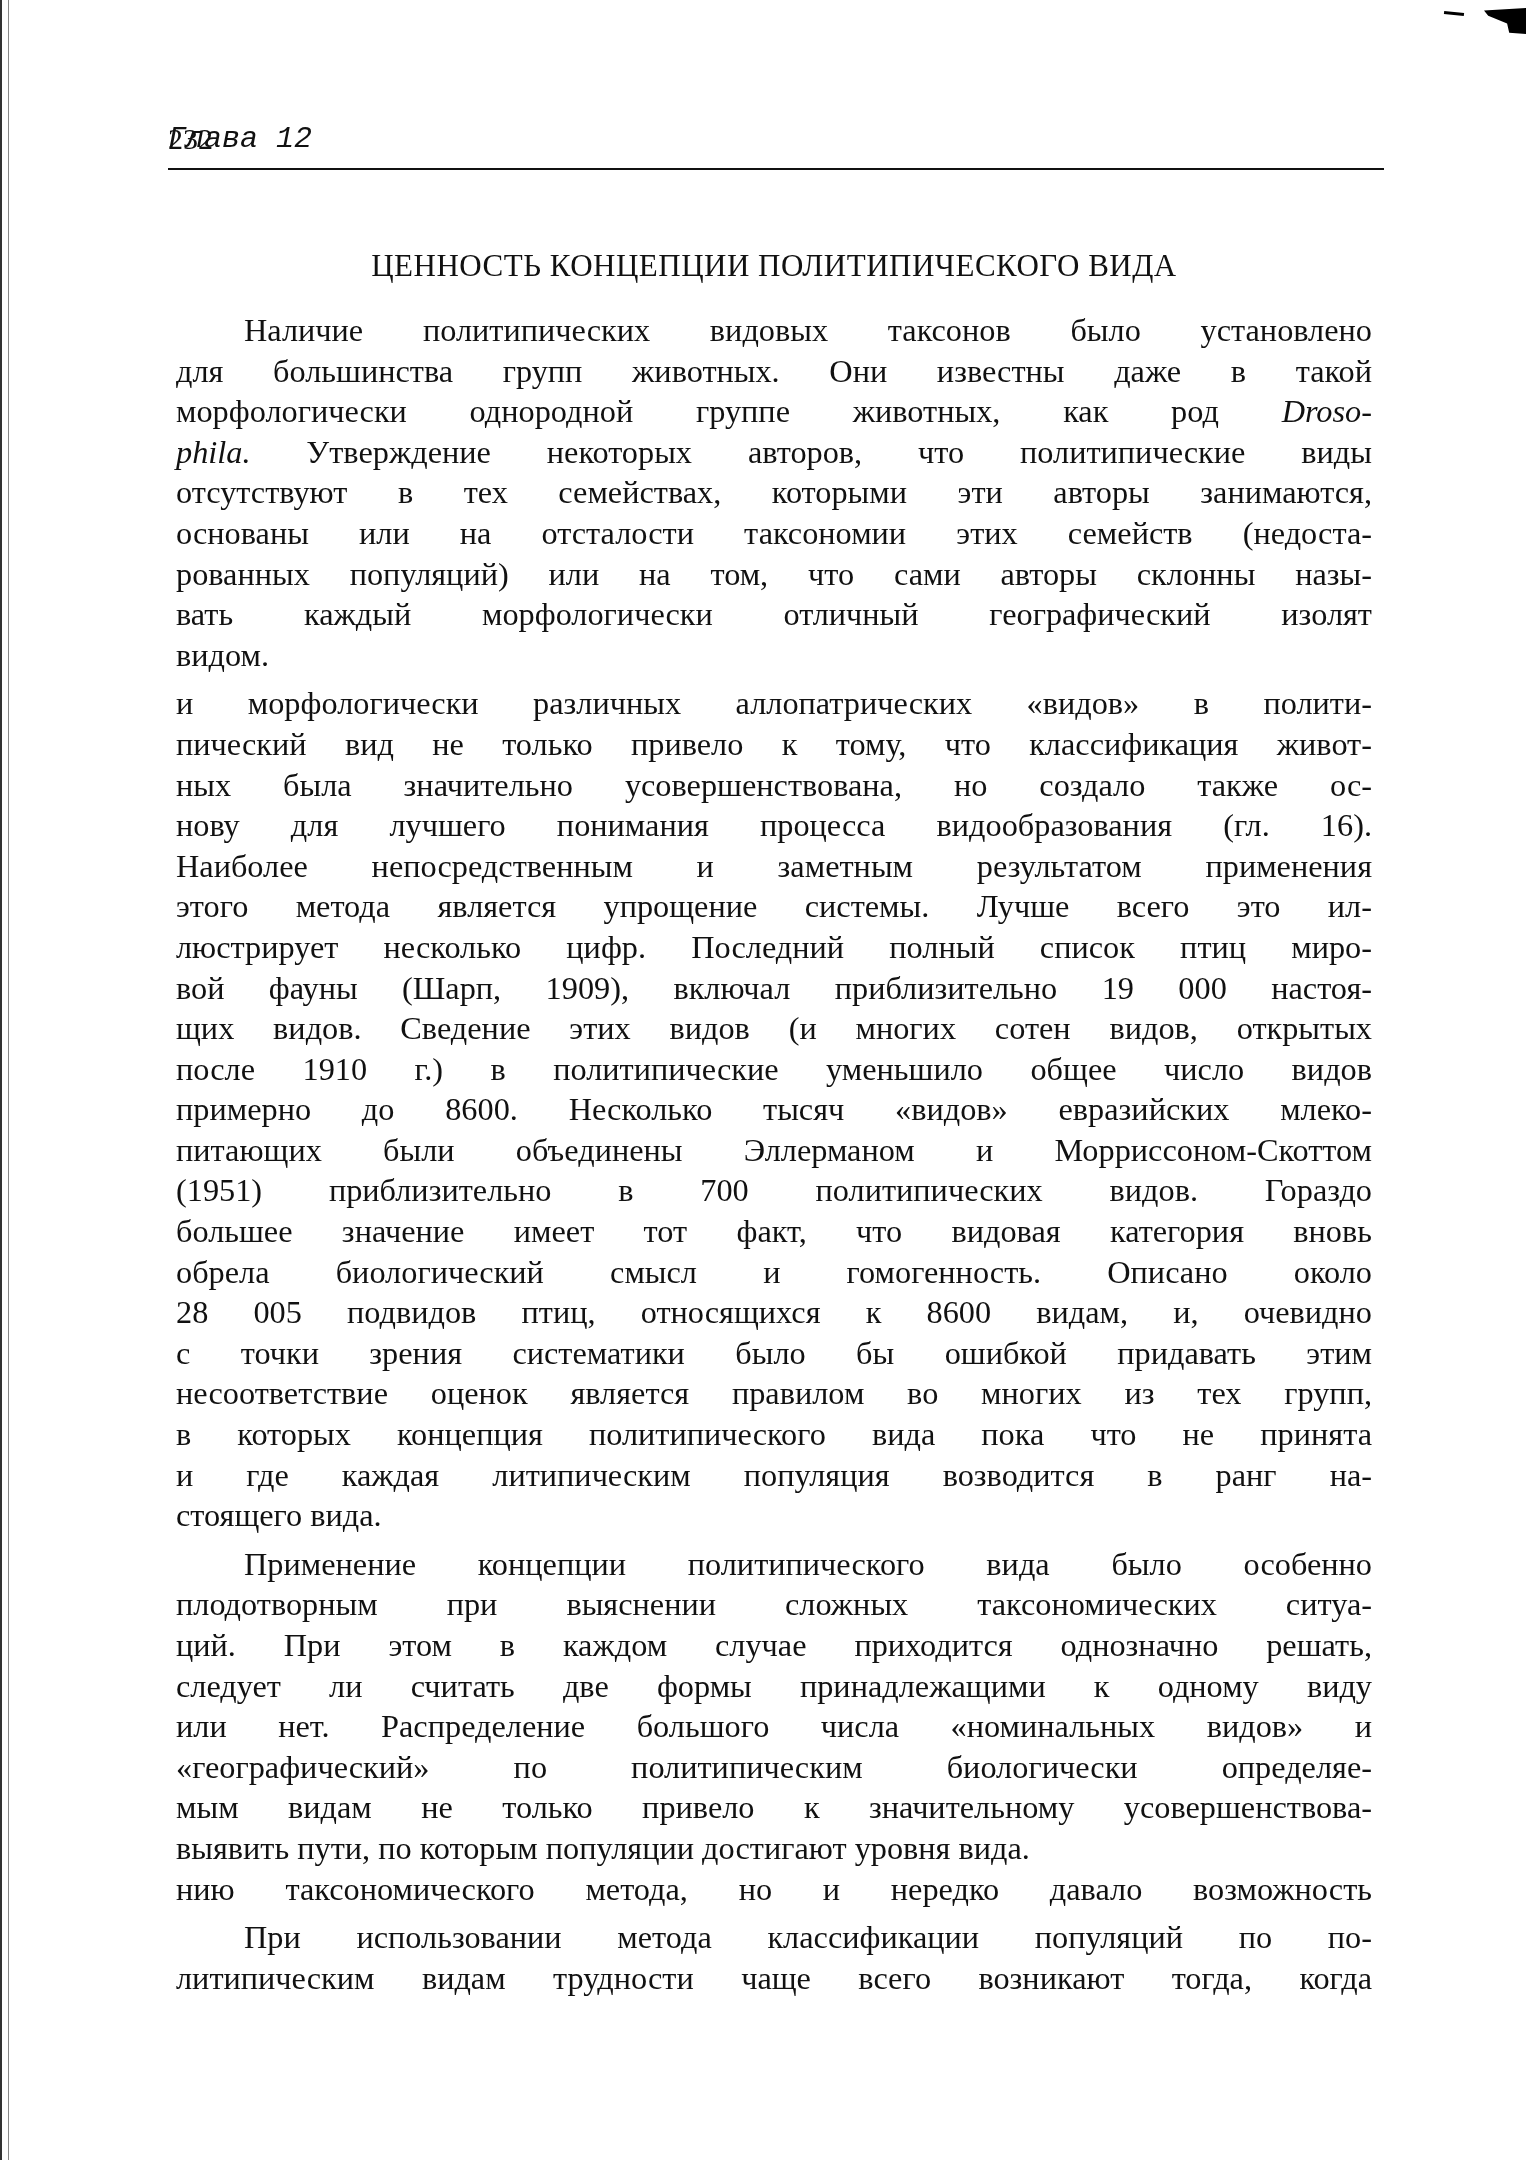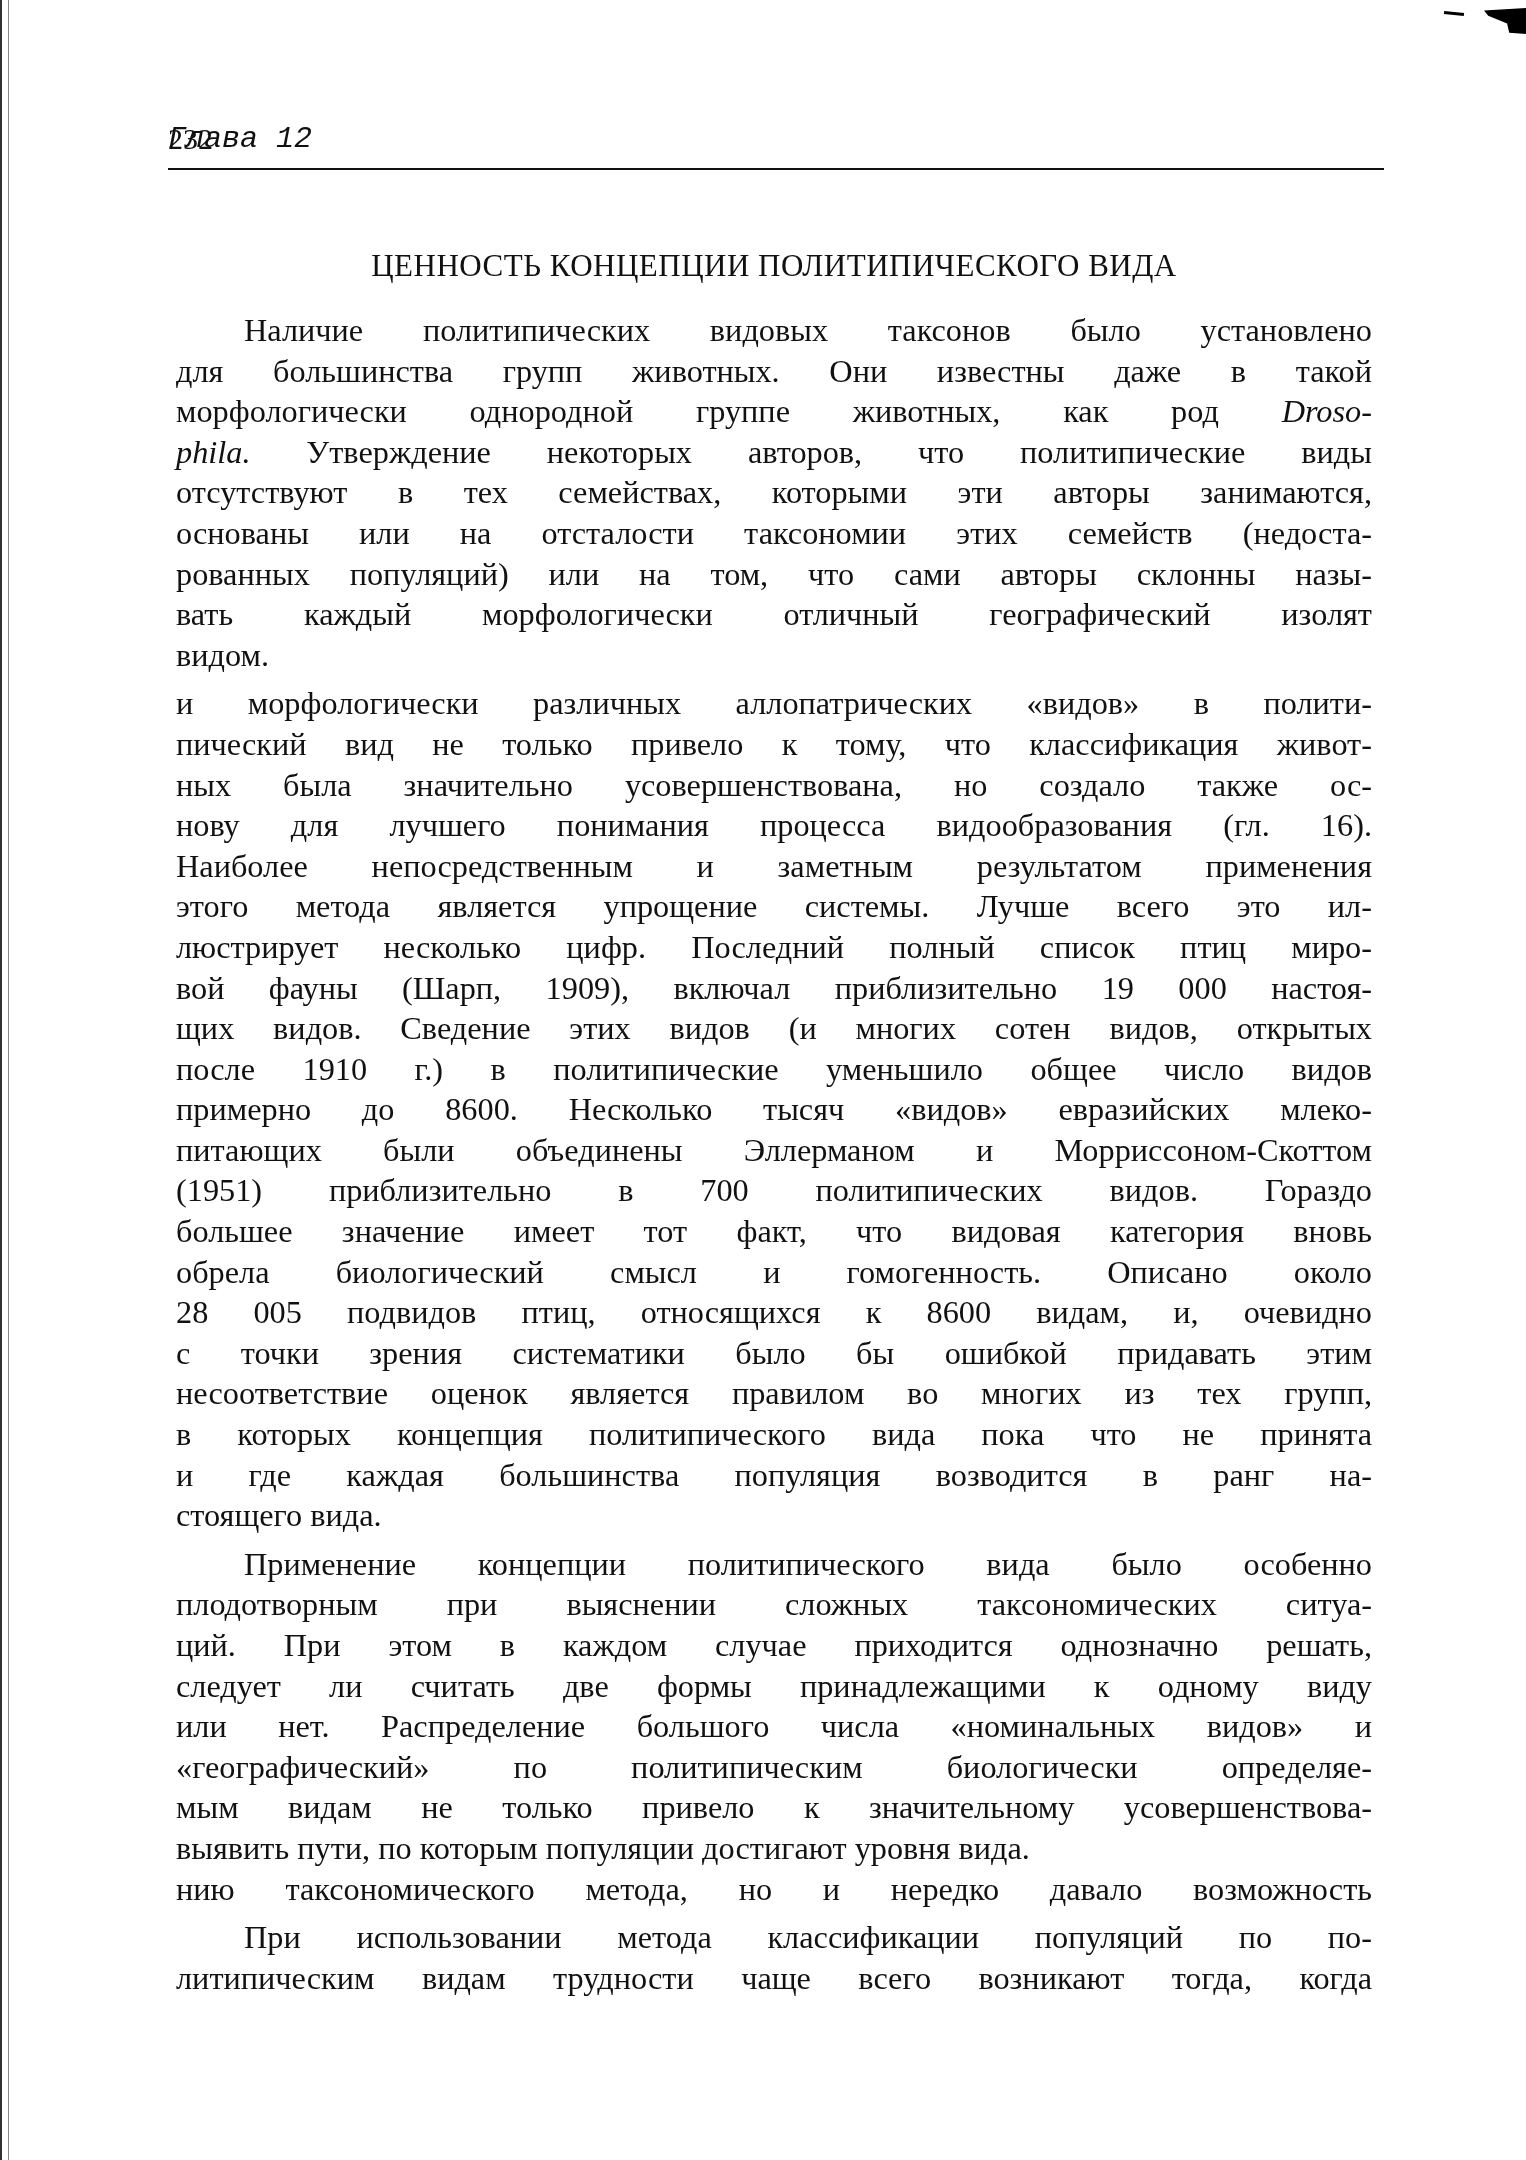--- a/index.html
+++ b/index.html
@@ -83,21 +83,21 @@
         <span class="line">после 1910 г.) в политипические уменьшило общее число видов</span>
         <span class="line">примерно до 8600. Несколько тысяч «видов» евразийских млеко-</span>
         <span class="line">питающих были объединены Эллерманом и Морриссоном-Скоттом</span>
         <span class="line">(1951) приблизительно в 700 политипических видов. Гораздо</span>
         <span class="line">большее значение имеет тот факт, что видовая категория вновь</span>
         <span class="line">обрела биологический смысл и гомогенность. Описано около</span>
         <span class="line">28 005 подвидов птиц, относящихся к 8600 видам, и, очевидно</span>
         <span class="line">с точки зрения систематики было бы ошибкой придавать этим</span>
         <span class="line">несоответствие оценок является правилом во многих из тех групп,</span>
         <span class="line">в которых концепция политипического вида пока что не принята</span>
-        <span class="line">и где каждая большинства популяция возводится в ранг на-</span>
+        <span class="line">и где каждая литипическим популяция возводится в ранг на-</span>
         <span class="line last">стоящего вида.</span>
       </div>
       <div class="para">
         <span class="line indent">Применение концепции политипического вида было особенно</span>
         <span class="line">плодотворным при выяснении сложных таксономических ситуа-</span>
         <span class="line">ций. При этом в каждом случае приходится однозначно решать,</span>
         <span class="line">следует ли считать две формы принадлежащими к одному виду</span>
         <span class="line">или нет. Распределение большого числа «номинальных видов» и</span>
         <span class="line">«географический» по политипическим биологически определяе-</span>
         <span class="line">мым видам не только привело к значительному усовершенствова-</span>

